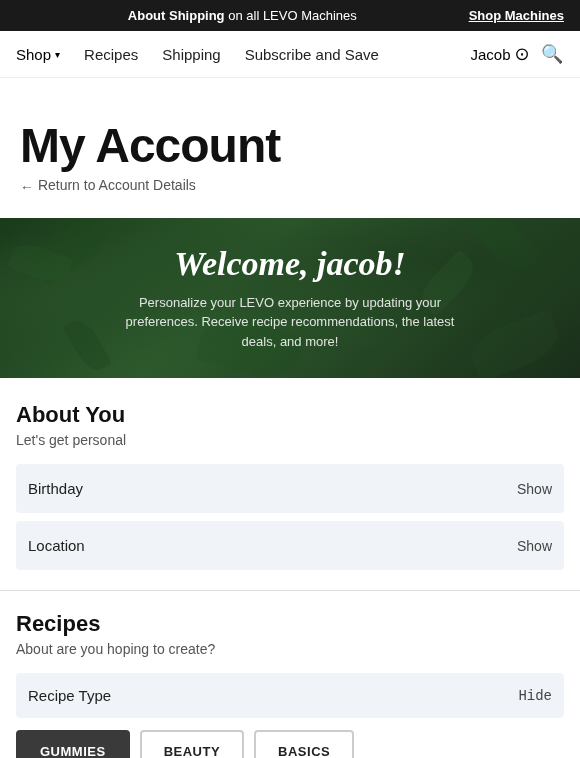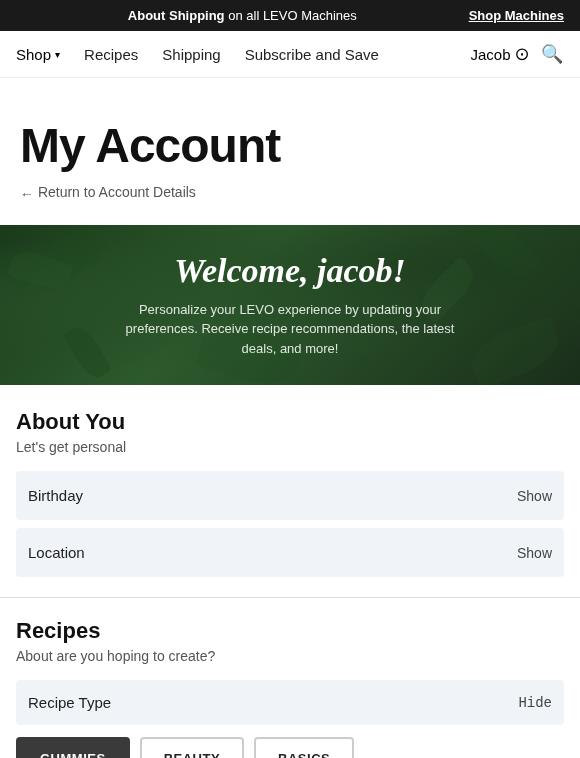--- a/index.html
+++ b/index.html
@@ -105,21 +105,21 @@
       color: #111;
       letter-spacing: -1px;
     }
 
     .return-link {
       display: inline-flex;
       align-items: center;
       gap: 6px;
       font-size: 14px;
       color: #555;
-      margin-top: 11px;
+      margin-top: 4px;
       cursor: pointer;
     }
 
     
     .welcome-banner {
       position: relative;
       width: 100%;
       height: 160px;
       background: #2a3a2a;
       overflow: hidden;

